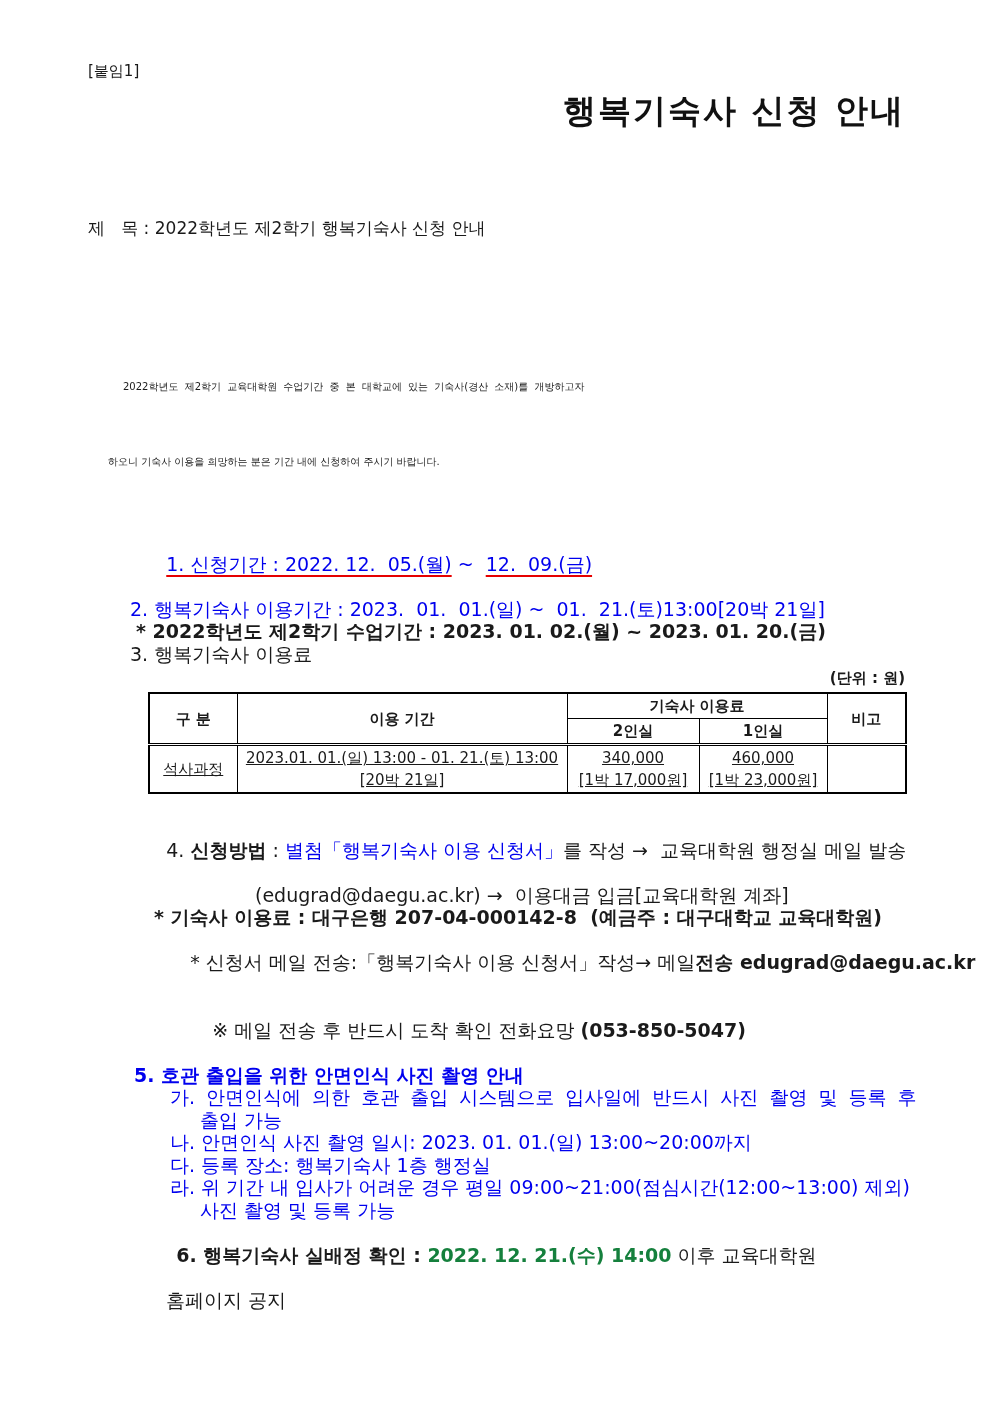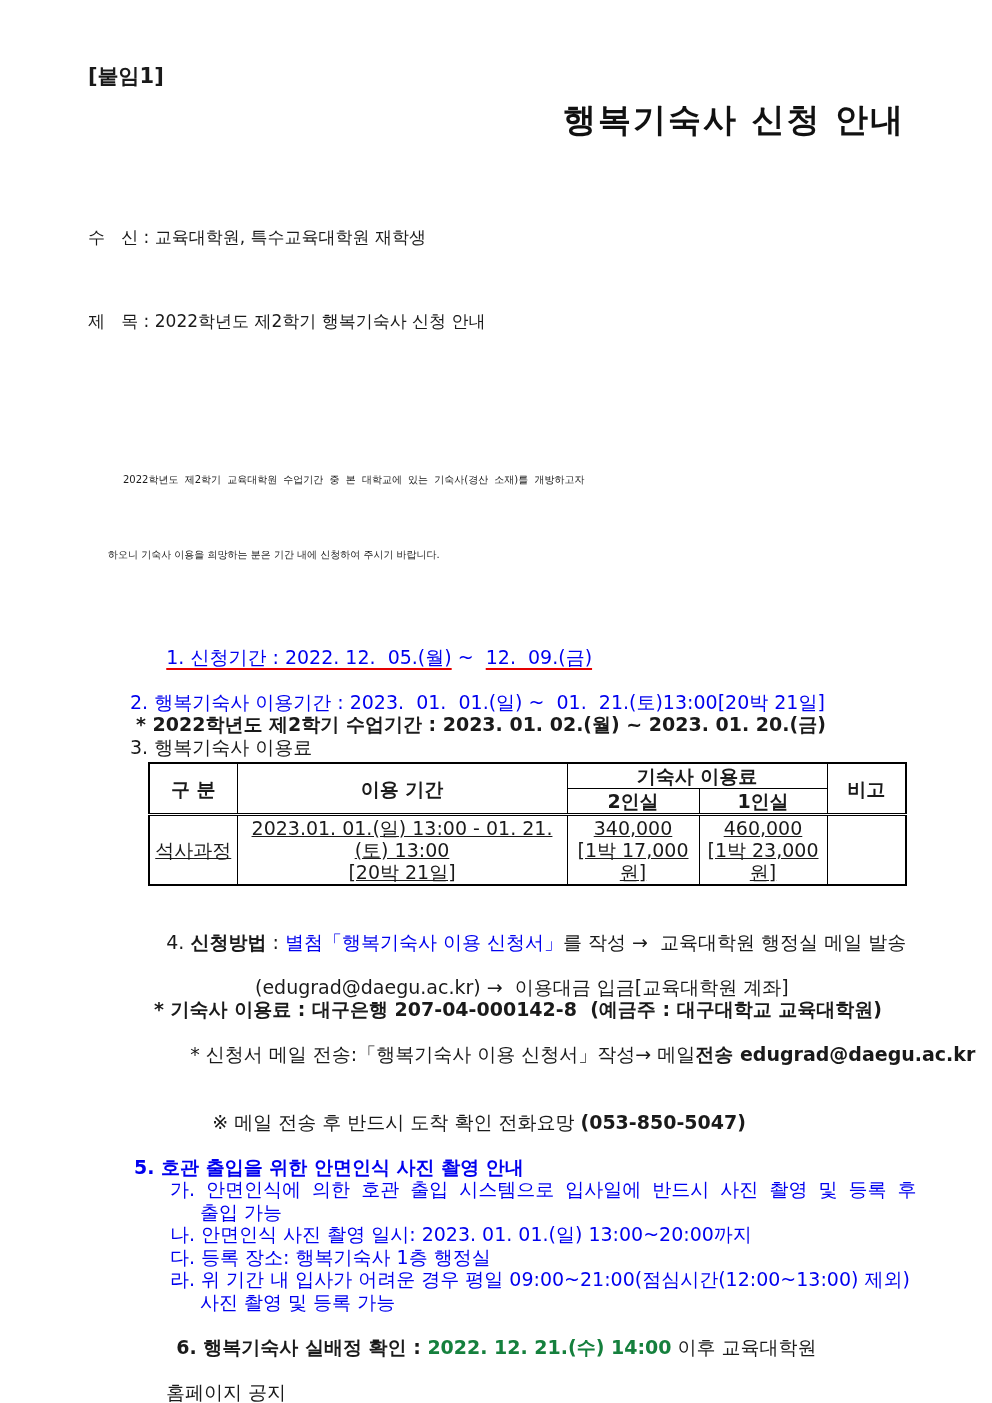--- a/index.html
+++ b/index.html
@@ -1,40 +1,40 @@
 <!DOCTYPE html>
 <html><head>
 <meta charset="utf-8">
 <style>
   * { margin:0; padding:0; box-sizing:border-box; }
   html,body { background:#ffffff; }
   body { width:992px; font-family:"DejaVu Sans","Liberation Sans",sans-serif; color:#1a1a1a; }
   .page { width:992px; height:1403px; padding:62px 87px 40px 88px; background:#fff; overflow:hidden; }
 
-  .doc-tag { font-size:21px;font-weight:bold; }
+  .doc-tag { font-size:15px; }
   .doc-title { text-align:right; font-size:33px; font-weight:bold; letter-spacing:2px; margin-top:8px; color:#111; }
 
   .meta { margin-top:24px; font-size:17px; line-height:28px; white-space:pre; }
 
   .intro { margin-top:26px; font-size:10px; line-height:25px; white-space:pre;margin-left:15px; }
   .intro .l1 { padding-left:20px; word-spacing:3px; }
   .intro .l2 { padding-left:5px; }
 
   .line { font-size:19px; line-height:22.5px; white-space:pre; }
   .blue { color:#0000ee; }
   .red  { color:#15803d; }
   .b    { font-weight:bold; }
   .u-red { text-decoration:underline; text-decoration-color:#e60000; text-decoration-thickness:2px; text-underline-offset:4px; }
 
   .list1 { margin-top:6px; }
   .ind-a { padding-left:42px; }
   .ind-a2{ padding-left:48px; }
   .unit-note { text-align:right; font-size:15px; font-weight:bold; margin-top:4px; }
 
-  table.fee { border-collapse:collapse; margin:4px 0 0 60px; width:757px; font-size:19px; table-layout:fixed; }
+  table.fee { border-collapse:collapse; margin:4px 0 0 60px; width:757px; font-size:15px; table-layout:fixed; }
   table.fee { border:2px solid #000; }
   table.fee th, table.fee td { border:1px solid #000; text-align:center; padding:1px 2px; line-height:22px; }
   table.fee thead th { font-weight:bold; }
   table.fee tbody tr { border-top:3px double #000;text-decoration:underline; }
   col.c1{width:88px} col.c2{width:330px} col.c3{width:132px} col.c4{width:128px} col.c5{width:79px}
 
   .sec4 { margin-top:22px; }
   .ind-s4l2 { padding-left:167px; }
   .ind-fee  { padding-left:66px; }
   .ind-note { padding-left:88px; }
@@ -50,38 +50,38 @@
 </head>
 <body>
 
 <div class="page">
 
   <div class="doc-tag">[붙임1]</div>
 
   <div class="doc-title">행복기숙사 신청 안내</div>
 
   <div class="meta">
-    <div>수   신 : 교육대학원, 특수교육대학원 재학생</div>
     <div>제   목 : 2022학년도 제2학기 행복기숙사 신청 안내</div>
   </div>
 
   <div class="intro">
     <div class="l1">2022학년도 제2학기 교육대학원 수업기간 중 본 대학교에 있는 기숙사(경산 소재)를 개방하고자</div>
     <div class="l2">하오니 기숙사 이용을 희망하는 분은 기간 내에 신청하여 주시기 바랍니다.</div>
   </div>
 
   <div class="list1">
     <div class="line ind-a blue">
       <span class="u-red">1. 신청기간 : 2022. 12.  05.(월)</span><span> ~  </span><span class="u-red">12.  09.(금)</span>
     </div>
     <div class="line ind-a blue">2. 행복기숙사 이용기간 : 2023.  01.  01.(일) ~  01.  21.(토)13:00[20박 21일]</div>
     <div class="line ind-a2 b">* 2022학년도 제2학기 수업기간 : 2023. 01. 02.(월) ~ 2023. 01. 20.(금)</div>
     <div class="line ind-a">3. 행복기숙사 이용료</div>
   </div>
 
+  <div class="unit-note">(단위 : 원)</div>
 
   <table class="fee">
     <colgroup>
         <col class="c1">
         <col class="c2">
         <col class="c3">
         <col class="c4">
         <col class="c5">
       </colgroup>
     <thead>

